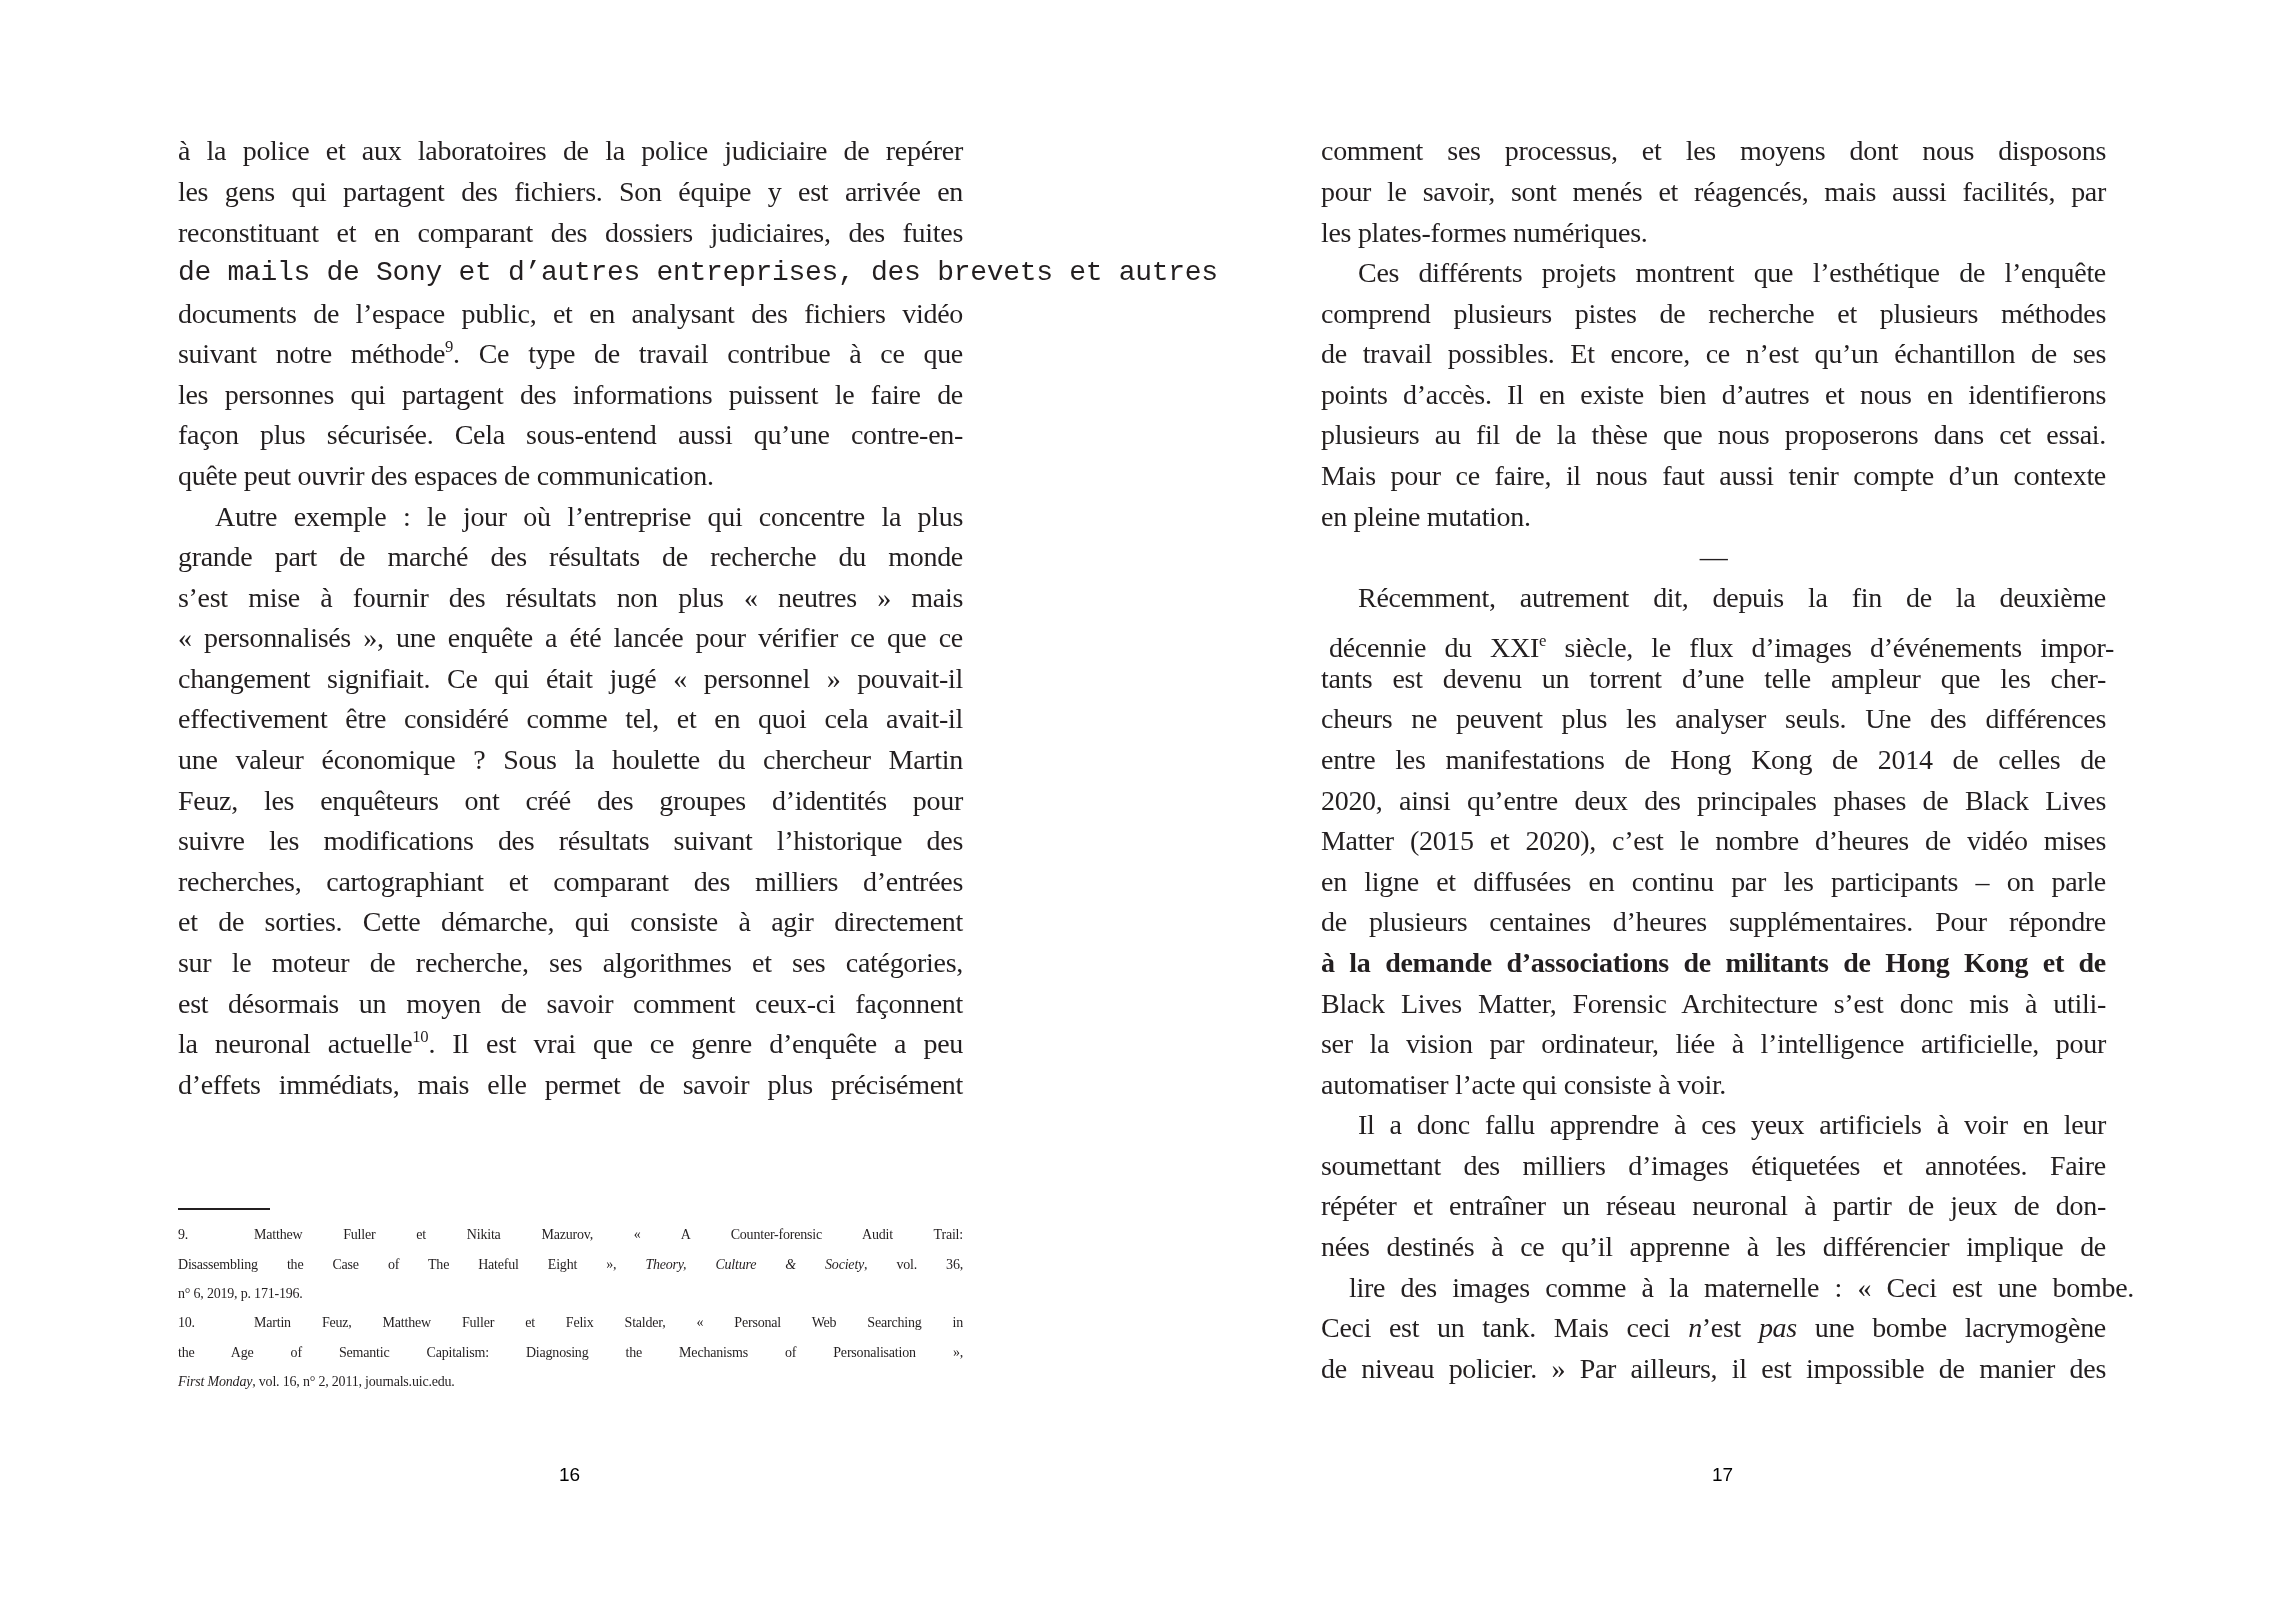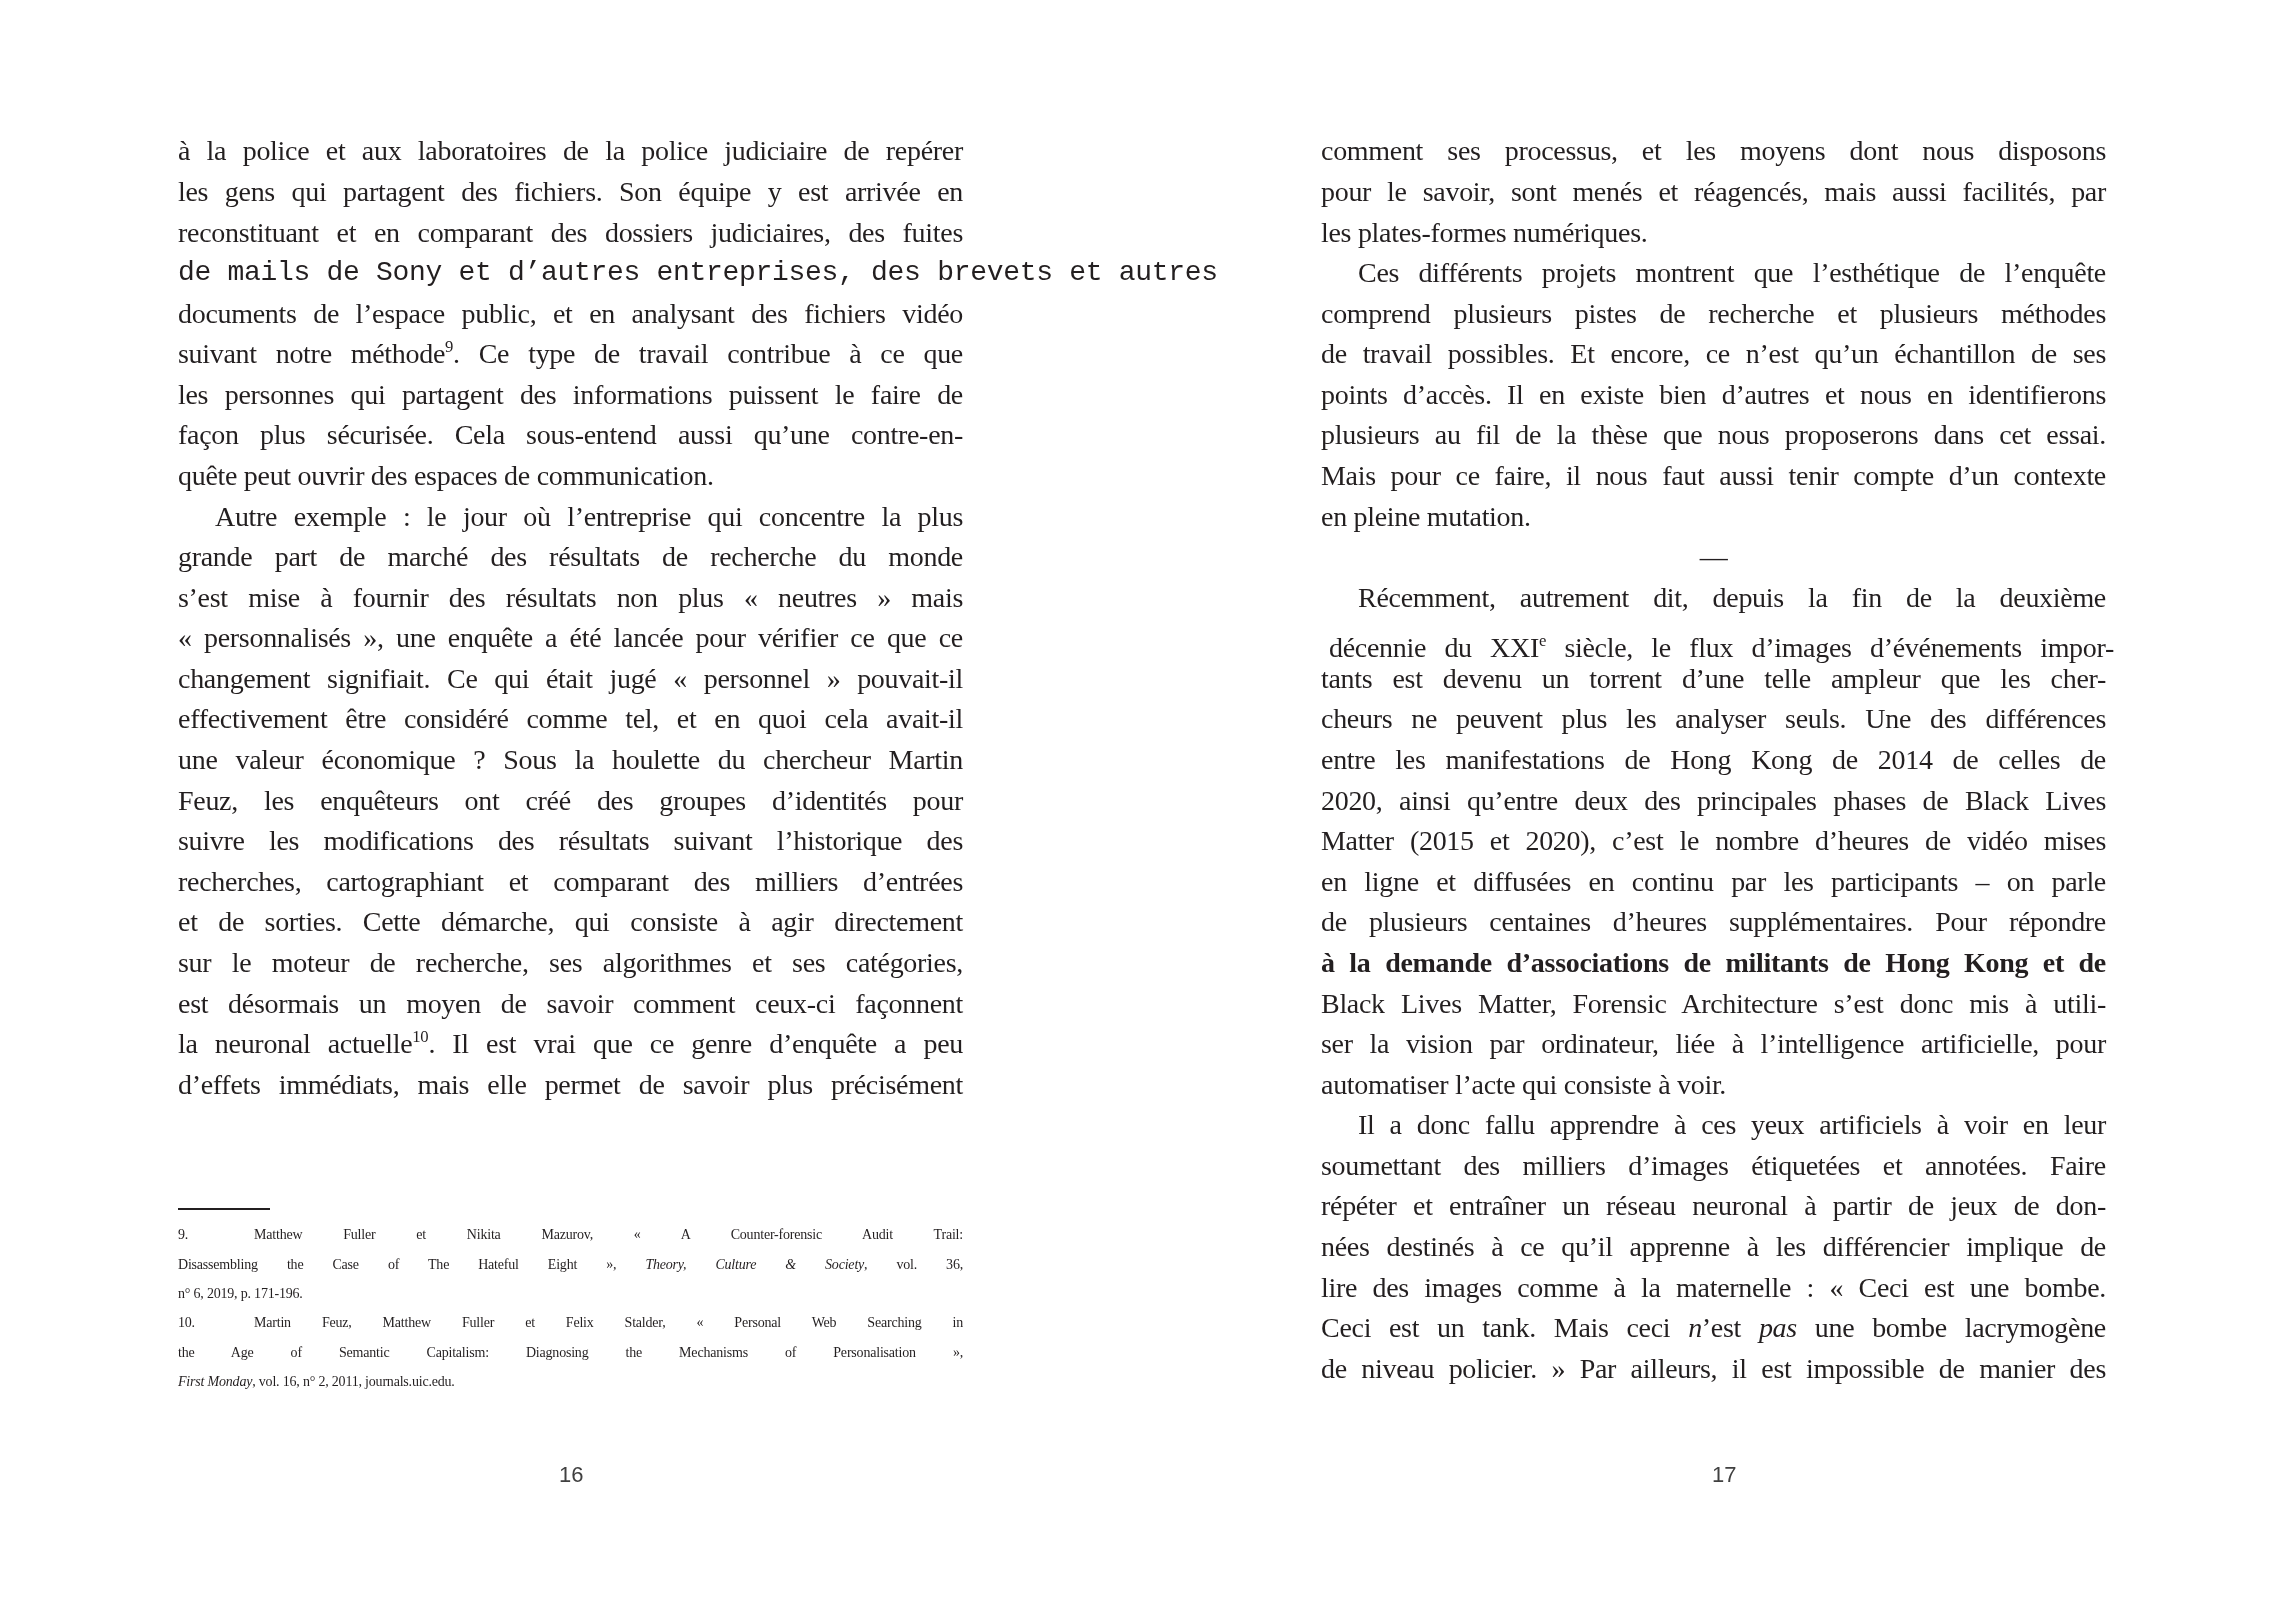--- a/index.html
+++ b/index.html
@@ -21,21 +21,21 @@
   .line.center { text-align: center; text-align-last: center; }
   sup { font-size: 16.7px; line-height: 0; vertical-align: 0; position: relative; top: -10.8px; }
   .fn-rule { position: absolute; left: 0; top: 1208px; width: 92px; height: 2px; background: #231f20; }
   .fn-line {
     position: absolute; left: 0; width: 785px; height: 29px;
     font-size: 14px; line-height: 29px; white-space: nowrap;
     text-align: justify; text-align-last: justify; letter-spacing: -0.2px;
   }
   .fn-line.last { text-align-last: left; }
   .fn-num { display: inline-block; width: 76px; text-align-last: left; }
-  .pagenum { position: absolute; top: 1460px; font-size: 22px; line-height: 29px; font-family: "Liberation Sans", "DejaVu Sans", sans-serif; font-weight: 300; color: #404040; }
+  .pagenum { position: absolute; top: 1460px; font-size: 19px; line-height: 29px; font-family: "Liberation Sans", "DejaVu Sans", sans-serif; font-weight: 300; color: #000000; }
   .page-left .pagenum { left: 559px; }
   .page-right .pagenum { left: 570px; }
   i, .it { font-style: italic; }
 </style>
 </head>
 <body>
 
 <div class="page page-left">
   <div class="column" id="col-0">
       <div class="line" style="top: 130px;">à la police et aux laboratoires de la police judiciaire de repérer</div>
@@ -96,19 +96,19 @@
       <div class="line" style="top: 861px;">en ligne et diffusées en continu par les participants – on parle</div>
       <div class="line" style="top: 901px;">de plusieurs centaines d’heures supplémentaires. Pour répondre</div>
       <div class="line" style="top: 942px; font-weight: bold;">à la demande d’associations de militants de Hong Kong et de</div>
       <div class="line" style="top: 983px;">Black Lives Matter, Forensic Architecture s’est donc mis à utili-</div>
       <div class="line" style="top: 1023px;">ser la vision par ordinateur, liée à l’intelligence artificielle, pour</div>
       <div class="line last" style="top: 1064px;">automatiser l’acte qui consiste à voir.</div>
       <div class="line indent" style="top: 1104px;">Il a donc fallu apprendre à ces yeux artificiels à voir en leur</div>
       <div class="line" style="top: 1145px;">soumettant des milliers d’images étiquetées et annotées. Faire</div>
       <div class="line" style="top: 1185px;">répéter et entraîner un réseau neuronal à partir de jeux de don-</div>
       <div class="line" style="top: 1226px;">nées destinés à ce qu’il apprenne à les différencier implique de</div>
-      <div class="line" style="top: 1267px;">lire des images comme à la maternelle : « Ceci est une bombe.</div>
+      <div class="line" style="top: 1267px; margin-left: 28px;">lire des images comme à la maternelle : « Ceci est une bombe.</div>
       <div class="line" style="top: 1307px;"><span>Ceci est un tank. Mais ceci </span><span class="it">n</span><span>’est </span><span class="it">pas</span><span> une bombe lacrymogène</span></div>
       <div class="line" style="top: 1348px;">de niveau policier. » Par ailleurs, il est impossible de manier des</div>
     </div>
   <div class="pagenum">17</div>
 </div>
 
 
 </body></html>

